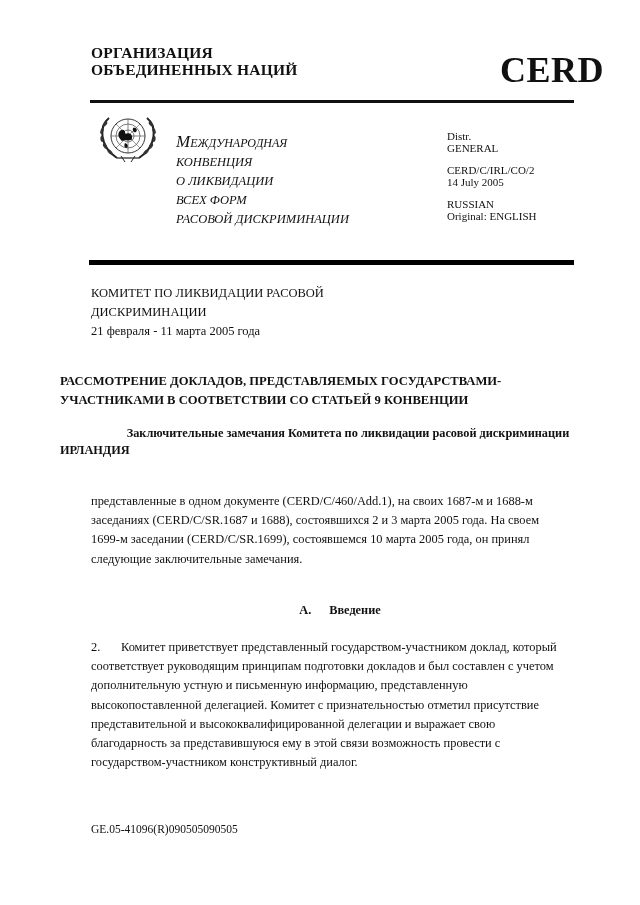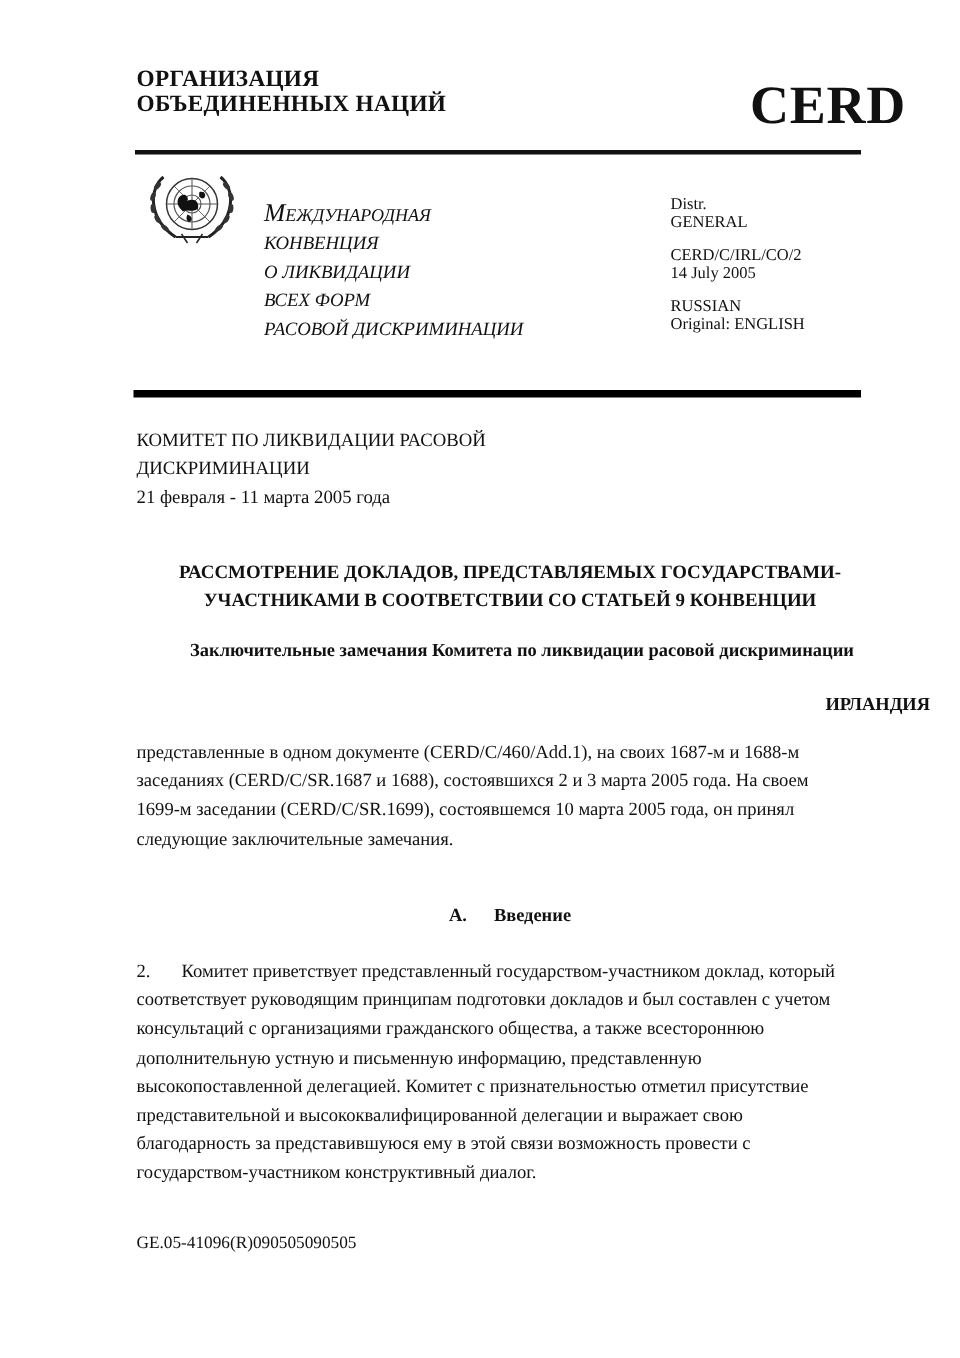--- a/index.html
+++ b/index.html
@@ -10,23 +10,23 @@
   .cerd { left: 500px; top: 50px; font-weight: bold; font-size: 36px; line-height: 40px; letter-spacing: 0.5px; }
   .rule-thin { left: 90px; top: 100px; width: 484px; height: 3px; background: #111; }
   .rule-thick { left: 89px; top: 260px; width: 485px; height: 5px; background: #000; }
   .emblem { left: 95px; top: 112px; width: 66px; height: 52px; }
   .conv { left: 176px; top: 132px; font-style: italic; font-size: 12.5px; line-height: 19px; }
   .conv .big { font-size: 17px; }
   .conv .sc { font-size: 12px; }
   .distr { left: 447px; top: 131px; font-size: 11px; line-height: 11.5px; }
   .distr .gap { height: 11px; }
   .committee { left: 91px; top: 284px; font-size: 12.5px; line-height: 19px; }
-  .title { left: 60px; width: 560px; top: 372px; text-align: center; font-weight: bold; font-size: 12.6px; line-height: 19px; }
+  .title { left: 60px; width: 560px; top: 372px; font-weight: bold; font-size: 12.6px; line-height: 19px; }
   .subtitle { left: 68px; width: 560px; top: 425px; text-align: center; font-weight: bold; font-size: 12.3px; line-height: 16px; }
-  .country { left: 60px; width: 560px; top: 461px; text-align: right; font-weight: bold; font-size: 12.3px; line-height: 16px; }
+  .country { left: 60px; width: 560px; top: 442px; text-align: left; font-weight: bold; font-size: 12.3px; line-height: 16px; }
   .para { left: 91px; width: 500px; font-size: 12.4px; line-height: 19.2px; }
   .para .num { display: inline-block; width: 30px; }
   .p1 { top: 492px; }
   .section { left: 60px; width: 560px; top: 602px; text-align: center; font-weight: bold; font-size: 12.3px; line-height: 16px; }
   .section .letter { display: inline-block; width: 30px; text-align: left; }
   .p2 { top: 638px; }
   .footer { left: 91px; top: 822px; font-size: 11.5px; line-height: 14px; word-spacing: 2px; }
   .footer span { }
 </style>
 </head>
@@ -115,21 +115,20 @@
   <div>следующие заключительные замечания.</div>
 </div>
 
 <div class="abs section">
   <span class="letter">A.</span><span>Введение</span>
 </div>
 
 <div class="abs para p2">
   <div><span class="num">2.</span><span>Комитет приветствует представленный государством-участником доклад, который</span></div>
   <div>соответствует руководящим принципам подготовки докладов и был составлен с учетом</div>
-  <div>консультаций с организациями гражданского общества, а также всестороннюю</div>
   <div>дополнительную устную и письменную информацию, представленную</div>
   <div>высокопоставленной делегацией.  Комитет с признательностью отметил присутствие</div>
   <div>представительной и высококвалифицированной делегации и выражает свою</div>
   <div>благодарность за представившуюся ему в этой связи возможность провести с</div>
   <div>государством-участником конструктивный диалог.</div>
 </div>
 
 <div class="abs footer">
   <span>GE.05-41096</span><span>(R)</span><span>090505</span><span>090505</span>
 </div>

